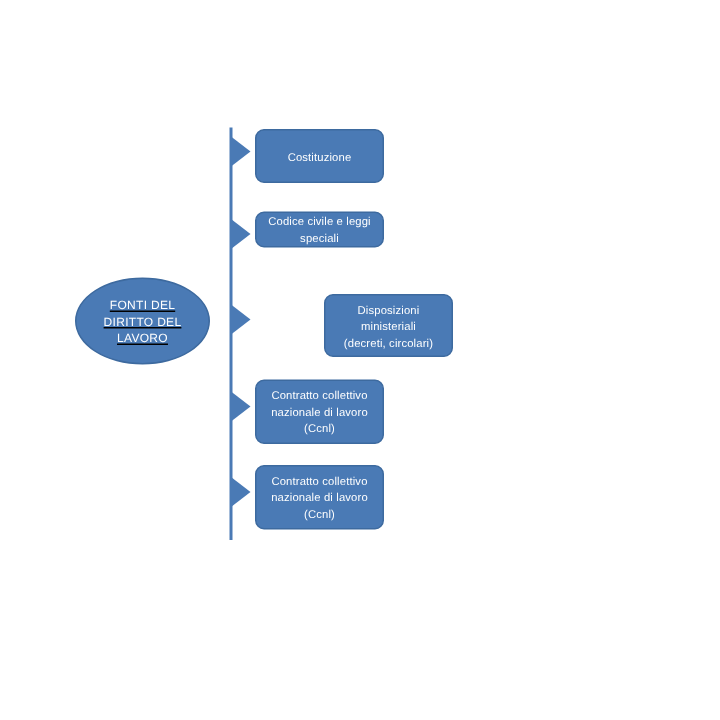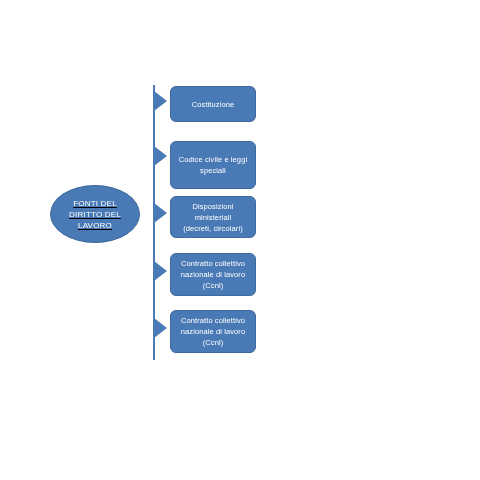--- a/index.html
+++ b/index.html
@@ -105,26 +105,26 @@
   <div class="arrow" style="top:91px;"></div>
   <div class="arrow" style="top:146px;"></div>
   <div class="arrow" style="top:203px;"></div>
   <div class="arrow" style="top:261px;"></div>
   <div class="arrow" style="top:318px;"></div>
 
   <div class="node" style="top:86px; height:36px;">
     <span class="node-label">Costituzione</span>
   </div>
 
-  <div class="node" style="top:141px; height:48px;align-items:center;">
+  <div class="node" style="top:141px; height:24px;align-items:center;">
     <span class="node-label">Codice civile e leggi
 speciali</span>
   </div>
 
-  <div class="node" style="top:196px; height:42px;">
+  <div class="node" style="top:196px; height:42px;margin-left:46px;">
     <span class="node-label">Disposizioni
 ministeriali
 (decreti, circolari)</span>
   </div>
 
   <div class="node" style="top:253px; height:43px;">
     <span class="node-label">Contratto collettivo
 nazionale di lavoro
 (Ccnl)</span>
   </div>

